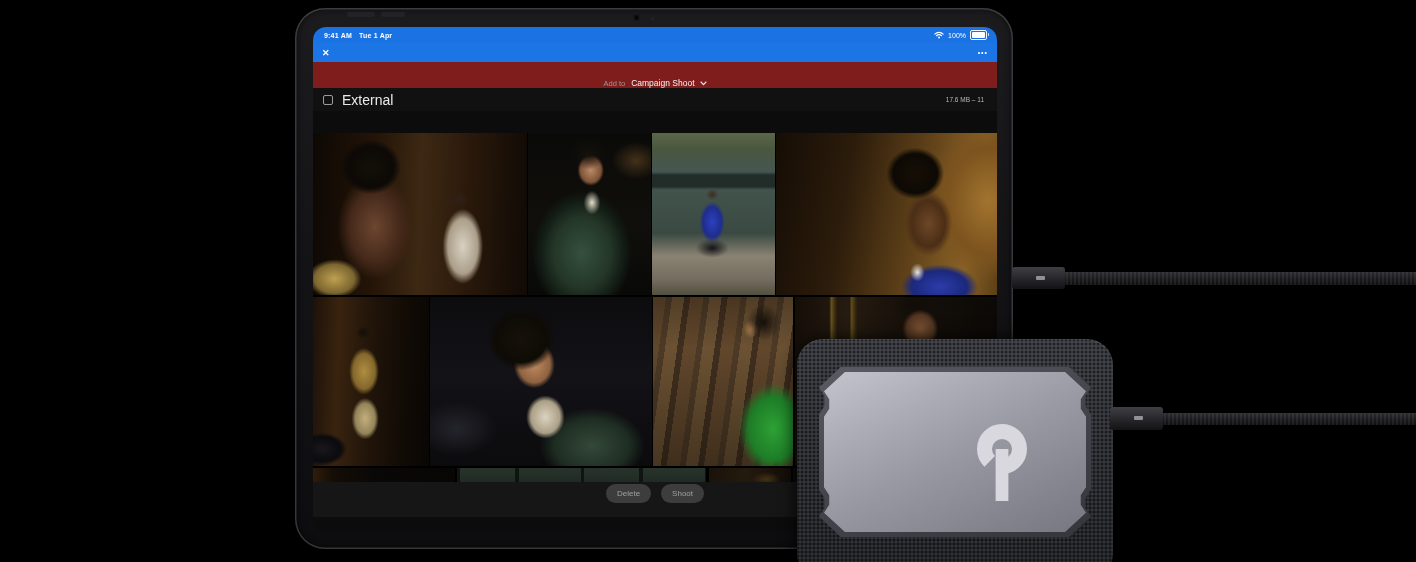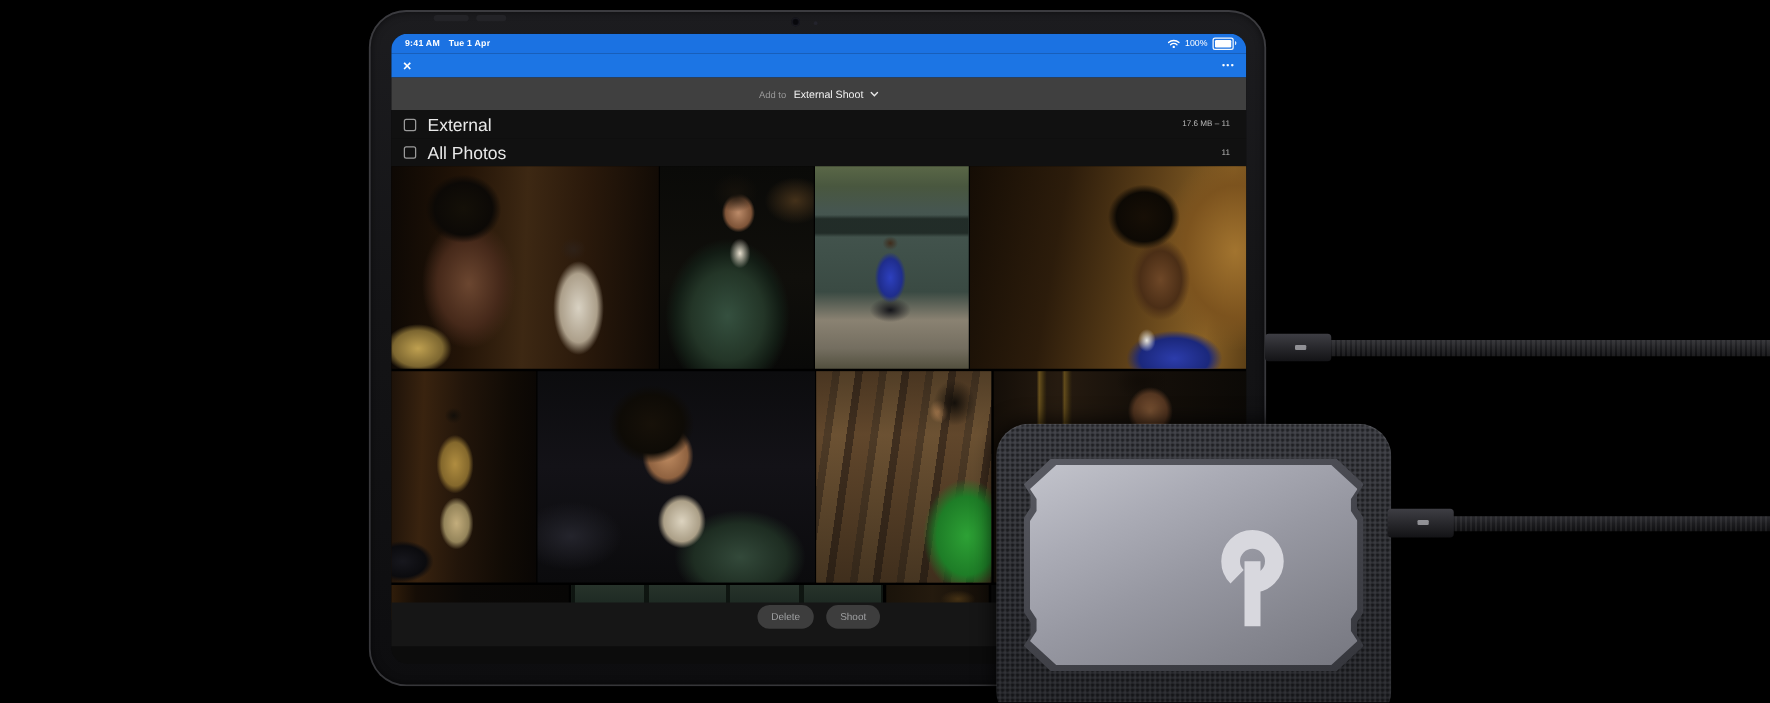--- a/index.html
+++ b/index.html
@@ -22,22 +22,22 @@
   .statusbar{left:0;top:0;width:684px;height:16px;background:#1b72e2;
              display:flex;align-items:center;color:#fff;font-size:7px;}
   .sb-left{display:flex;gap:7px;margin-left:11px;font-weight:bold;letter-spacing:.2px;}
   .sb-right{margin-left:auto;margin-right:10px;display:flex;align-items:center;gap:4px;}
   .titlebar{left:0;top:16px;width:684px;height:19px;background:#1c75e4;
             display:flex;align-items:center;color:#fff;}
   .close-x{margin-left:9px;font-size:9px;font-weight:bold;cursor:default;width:12px;}
   .tb-title{position:absolute;left:0;width:100%;text-align:center;font-size:9px;}
   .more-dots{margin-left:auto;margin-right:9px;font-size:7px;letter-spacing:1px;}
 
-  .addto{left:0;top:35px;width:684px;height:26px;background:#404040;
-         display:flex;align-items:center;justify-content:center;gap:6px;}
+  .addto{left:0;top:35px;width:684px;height:26px;background:#7f1d1d;
+         display:flex;align-items:flex-end;justify-content:center;gap:6px;}
   .addto-label{color:#999;font-size:7.5px;}
   .addto-value{color:#f2f2f2;font-size:8.5px;display:flex;align-items:center;gap:5px;}
 
   .srcrow{left:0;width:684px;height:23px;background:#111;display:flex;align-items:center;}
   .row-ext{top:61px;} .row-all{top:84px;height:22px;}
   .chk{width:8px;height:8px;border:1px solid #9b9b9b;border-radius:2px;margin:0 9px 0 10px;flex:none;}
   .src-label{color:#e9e9e9;font-size:14px;}
   .src-meta{margin-left:auto;margin-right:13px;color:#b9b9b9;font-size:6.5px;}
 
   
@@ -180,36 +180,31 @@
     </div>
 
     <div class="abs titlebar">
       <span class="close-x">✕</span>
       <span class="more-dots">•••</span>
     </div>
 
     <div class="abs addto">
       <span class="addto-label">Add to</span>
       <span class="addto-value">
-        <span>External Shoot</span>
+        <span>Campaign Shoot</span>
         <svg width="7" height="5" viewBox="0 0 7 5">
           <polyline points="1,1 3.5,3.6 6,1" stroke="#e8e8e8" stroke-width="1.1" fill="none" stroke-linecap="round"></polyline>
         </svg>
       </span>
     </div>
 
     <div class="abs srcrow row-ext">
       <span class="chk"></span>
       <span class="src-label">External</span>
       <span class="src-meta">17.6 MB – 11</span>
-    </div>
-    <div class="abs srcrow row-all">
-      <span class="chk"></span>
-      <span class="src-label">All Photos</span>
-      <span class="src-meta">11</span>
     </div>
 
     <div class="abs grid">
       <div class="ph r1p1" title="Portrait of man with afro beside person in cream suit in dark wood-panelled room"></div>
       <div class="ph r1p2" title="Portrait in dark green leather trench coat"></div>
       <div class="ph r1p3" title="Person in blue hoodie seated outside a green shed"></div>
       <div class="ph r1p4" title="Close-up portrait in blue jacket against sunlit rock"></div>
       <div class="ph r2p1" title="Man standing in mustard jacket in dark interior"></div>
       <div class="ph r2p2" title="Person in green leather jacket reclining on leather sofa"></div>
       <div class="ph r2p3" title="Person in bright green knit sweater against stone wall"></div>

